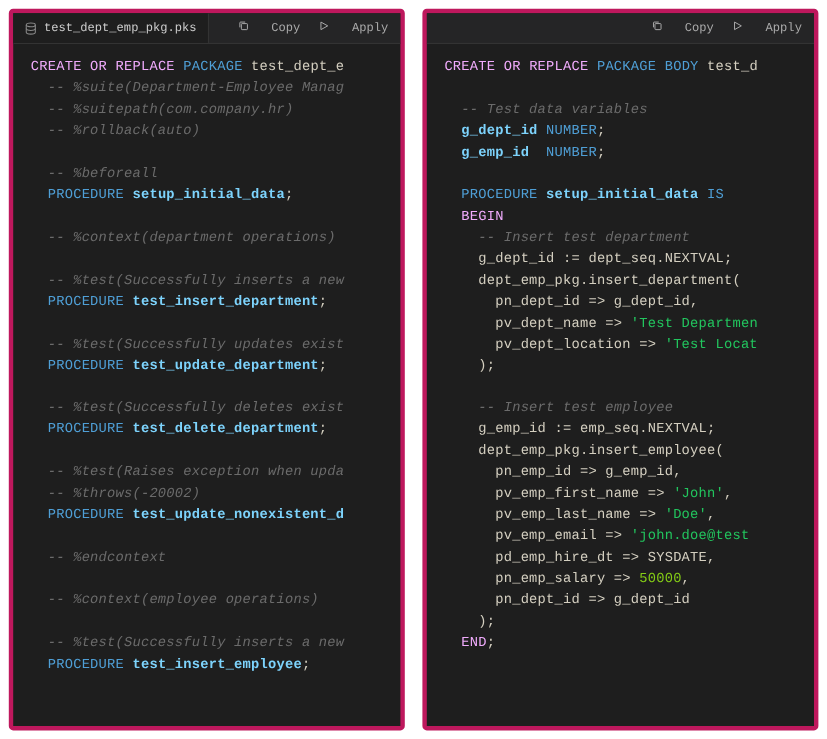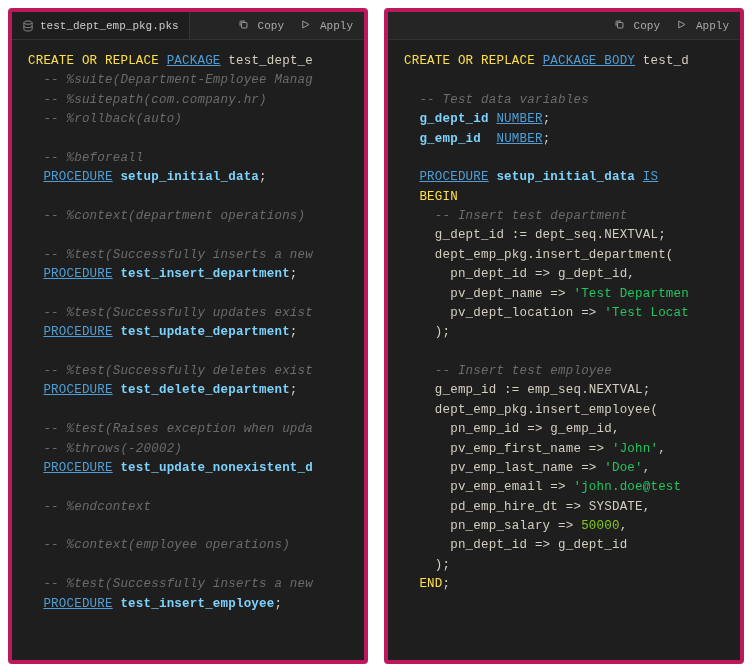--- a/index.html
+++ b/index.html
@@ -51,39 +51,39 @@
   .actions {
     margin-left: auto;
     display: flex;
     align-items: center;
     gap: 2px;
     padding-right: 4px;
   }
   .action-btn {
     display: flex;
     align-items: center;
-    gap: 9px;
+    gap: 20px;
     padding: 3px 7px;
     color: #aaa;
     font-size: 11px;
     cursor: pointer;
     border-radius: 3px;
   }
   .code {
     flex: 1;
     padding: 12px 10px 12px 16px;
     color: #d4cfc0;
     line-height: 1.55;
     white-space: pre;
     overflow: hidden;
     font-size: 12.5px;
     letter-spacing: 0.2px;
   }
-  .kw { color: #fde047; }
-  .kw2 { color: #4f9fd6; text-decoration: underline; }
+  .kw { color: #f0abfc; }
+  .kw2 { color: #4f9fd6; }
   .id { color: #7dd3fc; font-weight: bold; }
   .cm { color: #6b6b6b; font-style: italic; text-align: right; }
   .str { color: #22c55e; }
   .num { color: #84cc16; text-align: right; }
   .plain { color: #d4cfc0; }
   .line { display: block; overflow: hidden; text-overflow: clip; }
 </style>
 </head>
 <body>
 

